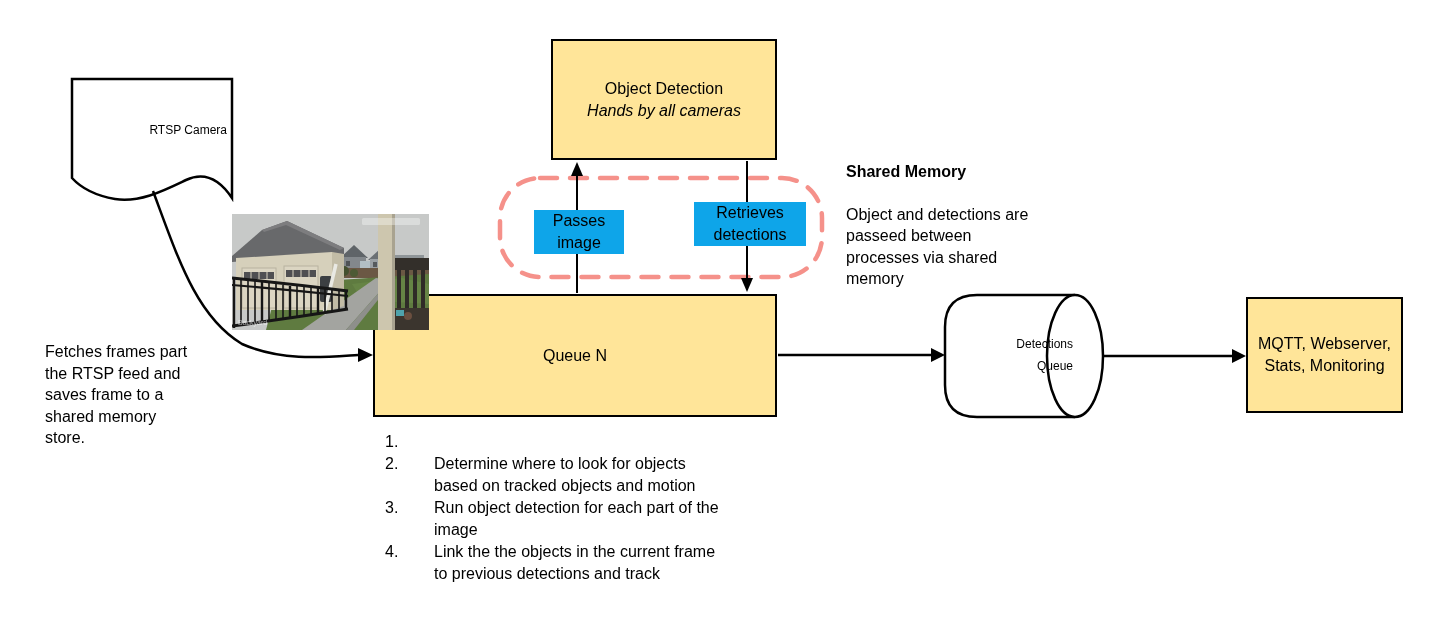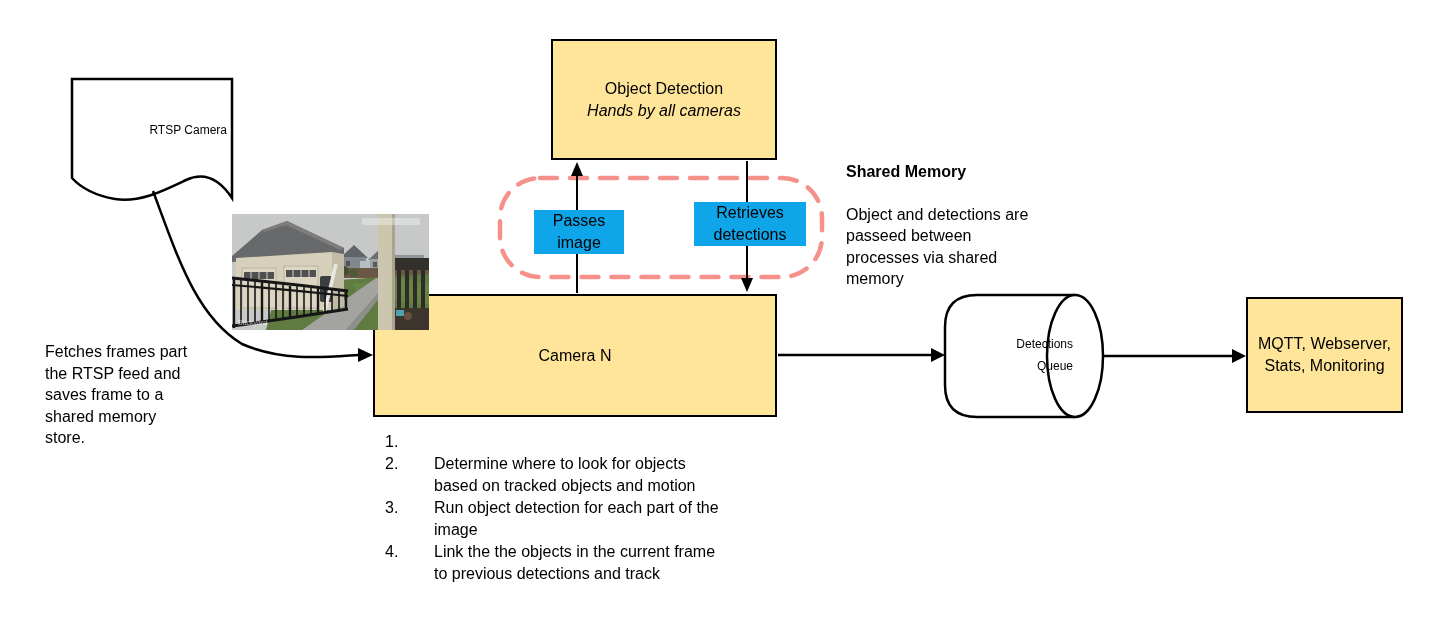--- a/index.html
+++ b/index.html
@@ -72,21 +72,21 @@
     <line x1="1104" y1="356" x2="1233" y2="356" stroke="#000000" stroke-width="2.5"></line>
     <polygon points="1246,356 1232,349 1232,363" fill="#000000"></polygon>
   </svg>
 
   <div class="node node-object-detection">
     <div>Object Detection</div>
     <div class="italic">Hands by all cameras</div>
   </div>
 
   <div class="node node-camera-n">
-    <div>Camera N</div>
+    <div>Queue N</div>
   </div>
 
   <div class="node node-mqtt">
     <div class="pre">MQTT, Webserver,
 Stats, Monitoring</div>
   </div>
 
   <div class="shape-label rtsp-label">RTSP Camera</div>
   <div class="shape-label queue-label pre">Detections
 Queue</div>

